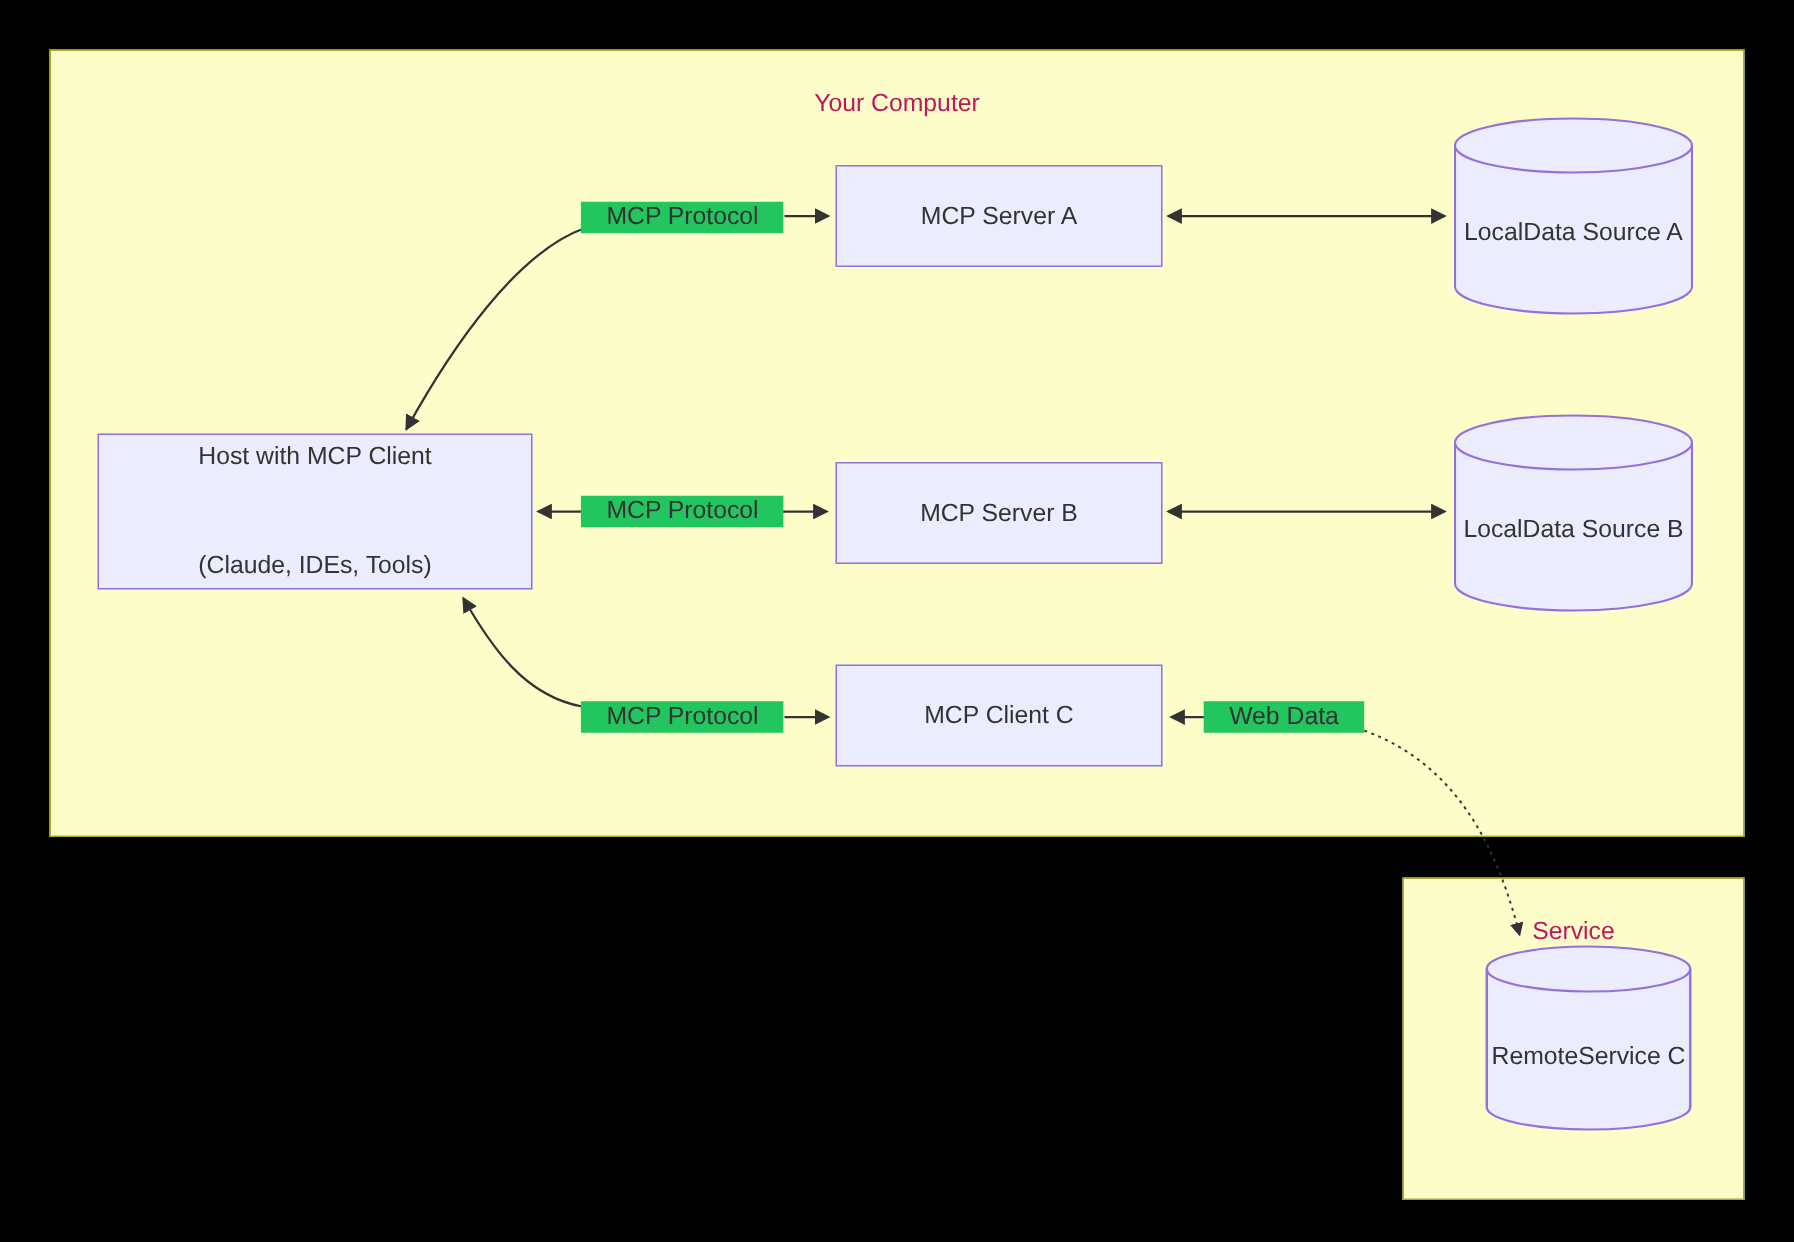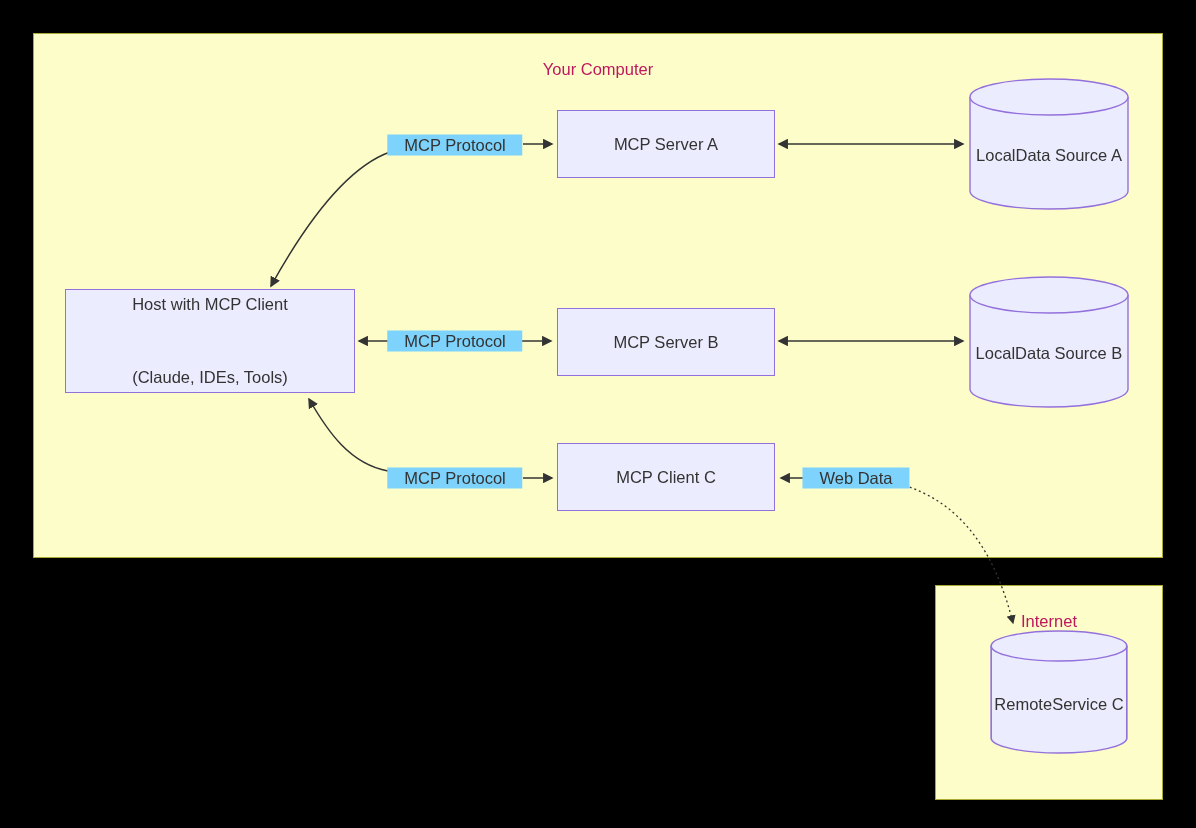--- a/index.html
+++ b/index.html
@@ -81,42 +81,42 @@
     justify-content: center;
     padding-top: 22px;
     box-sizing: border-box;
     text-align: center;
     font-size: 16.5px;
     line-height: 30px;
   }
   .edge-label {
     position: absolute;
     transform: translate(-50%, -50%);
-    background: #7dd3fc;
+    background: #22c55e;
     color: #333333;
     font-size: 16.5px;
     padding: 1px 17px;
     white-space: nowrap;
     z-index: 4;
   }
   .lbl-protocol-a { left: 455px; top: 145px; }
   .lbl-protocol-b { left: 455px; top: 341px; }
   .lbl-protocol-c { left: 455px; top: 478px; }
   .lbl-web-apis   { left: 856px; top: 478px; }
 </style>
 </head>
 <body>
 
 <div class="canvas">
 
   <div class="cluster cluster-your-computer">
     <div class="cluster-label">Your Computer</div>
   </div>
   <div class="cluster cluster-internet">
-    <div class="cluster-label">Internet</div>
+    <div class="cluster-label">Service</div>
   </div>
 
   <svg class="edges-layer" viewBox="0 0 1196 828" xmlns="http://www.w3.org/2000/svg">
     <defs>
       <marker id="arrow" viewBox="0 0 10 10" refX="8.5" refY="5" markerWidth="7" markerHeight="7" orient="auto-start-reverse">
         <path d="M0,0 L10,5 L0,10 Z" fill="#333333"></path>
       </marker>
     </defs>
 
     <path d="M390,152 C345,168 302,230 271,286" fill="none" stroke="#333333" stroke-width="1.5" marker-end="url(#arrow)"></path>

